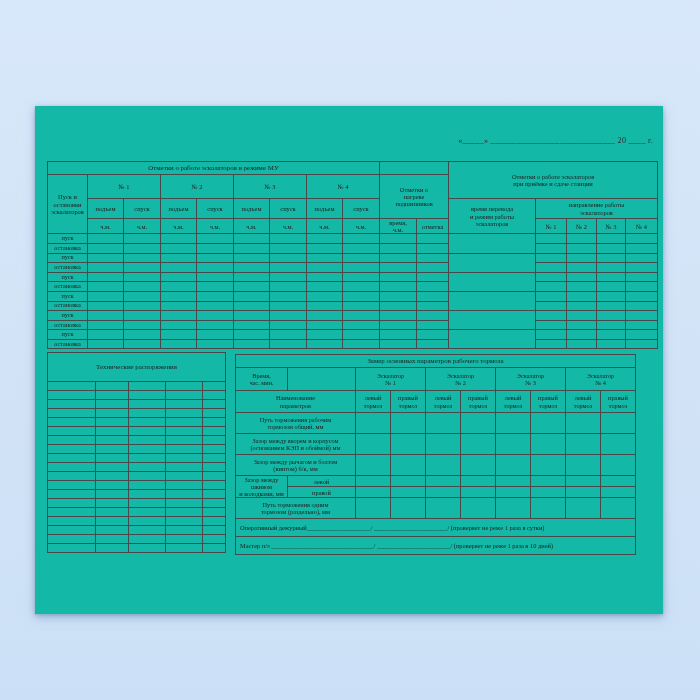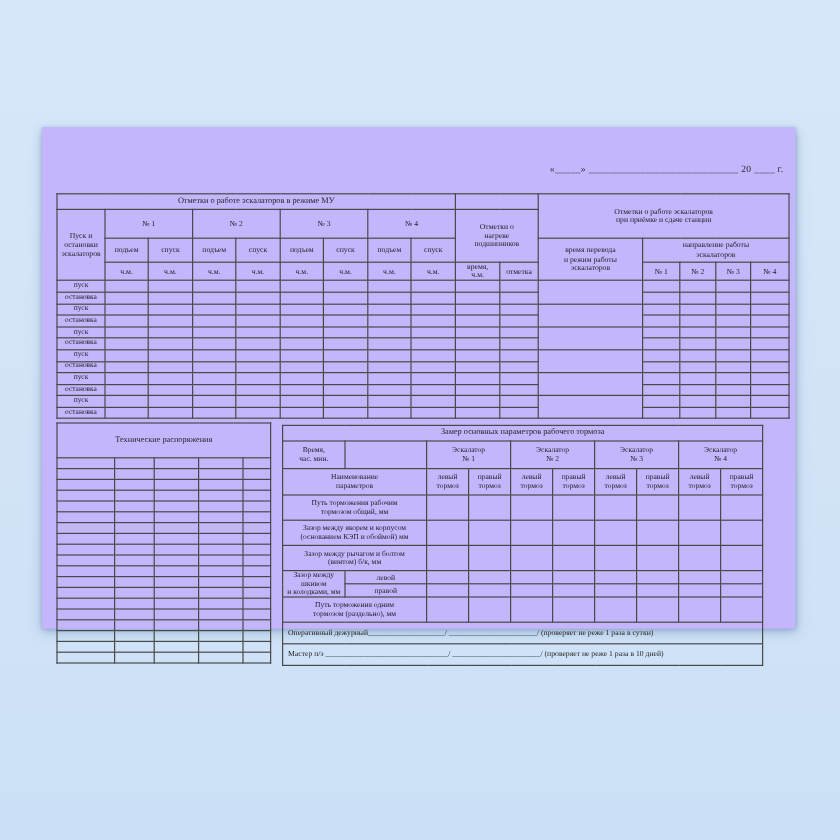--- a/index.html
+++ b/index.html
@@ -3,22 +3,22 @@
 <meta charset="utf-8">
 <style>
   html,body{margin:0;padding:0;}
   body{
     width:700px;height:700px;overflow:hidden;
     background:linear-gradient(180deg,#d8e8fa 0%,#d2e3f7 55%,#cbe0f6 100%);
     font-family:"Liberation Serif","DejaVu Serif",serif;
     color:#1f1f1f;
   }
   .sheet{
-    position:absolute;left:35px;top:106px;width:628px;height:418px;
-    background:#c4b5fd;
+    position:absolute;left:35px;top:106px;width:628px;height:508px;
+    background:#14b8a6;
     box-shadow:0 3px 9px rgba(104,136,176,.55),0 1px 3px rgba(90,120,160,.4);
   }
   .date-line{
     position:absolute;top:30px;right:10px;
     font-size:8px;letter-spacing:.3px;white-space:nowrap;color:#2a2a2a;
   }
   table{border-collapse:collapse;table-layout:fixed;}
   th,td{
     border:1px solid #494949;
     font-weight:normal;font-size:6.3px;line-height:1.12;

